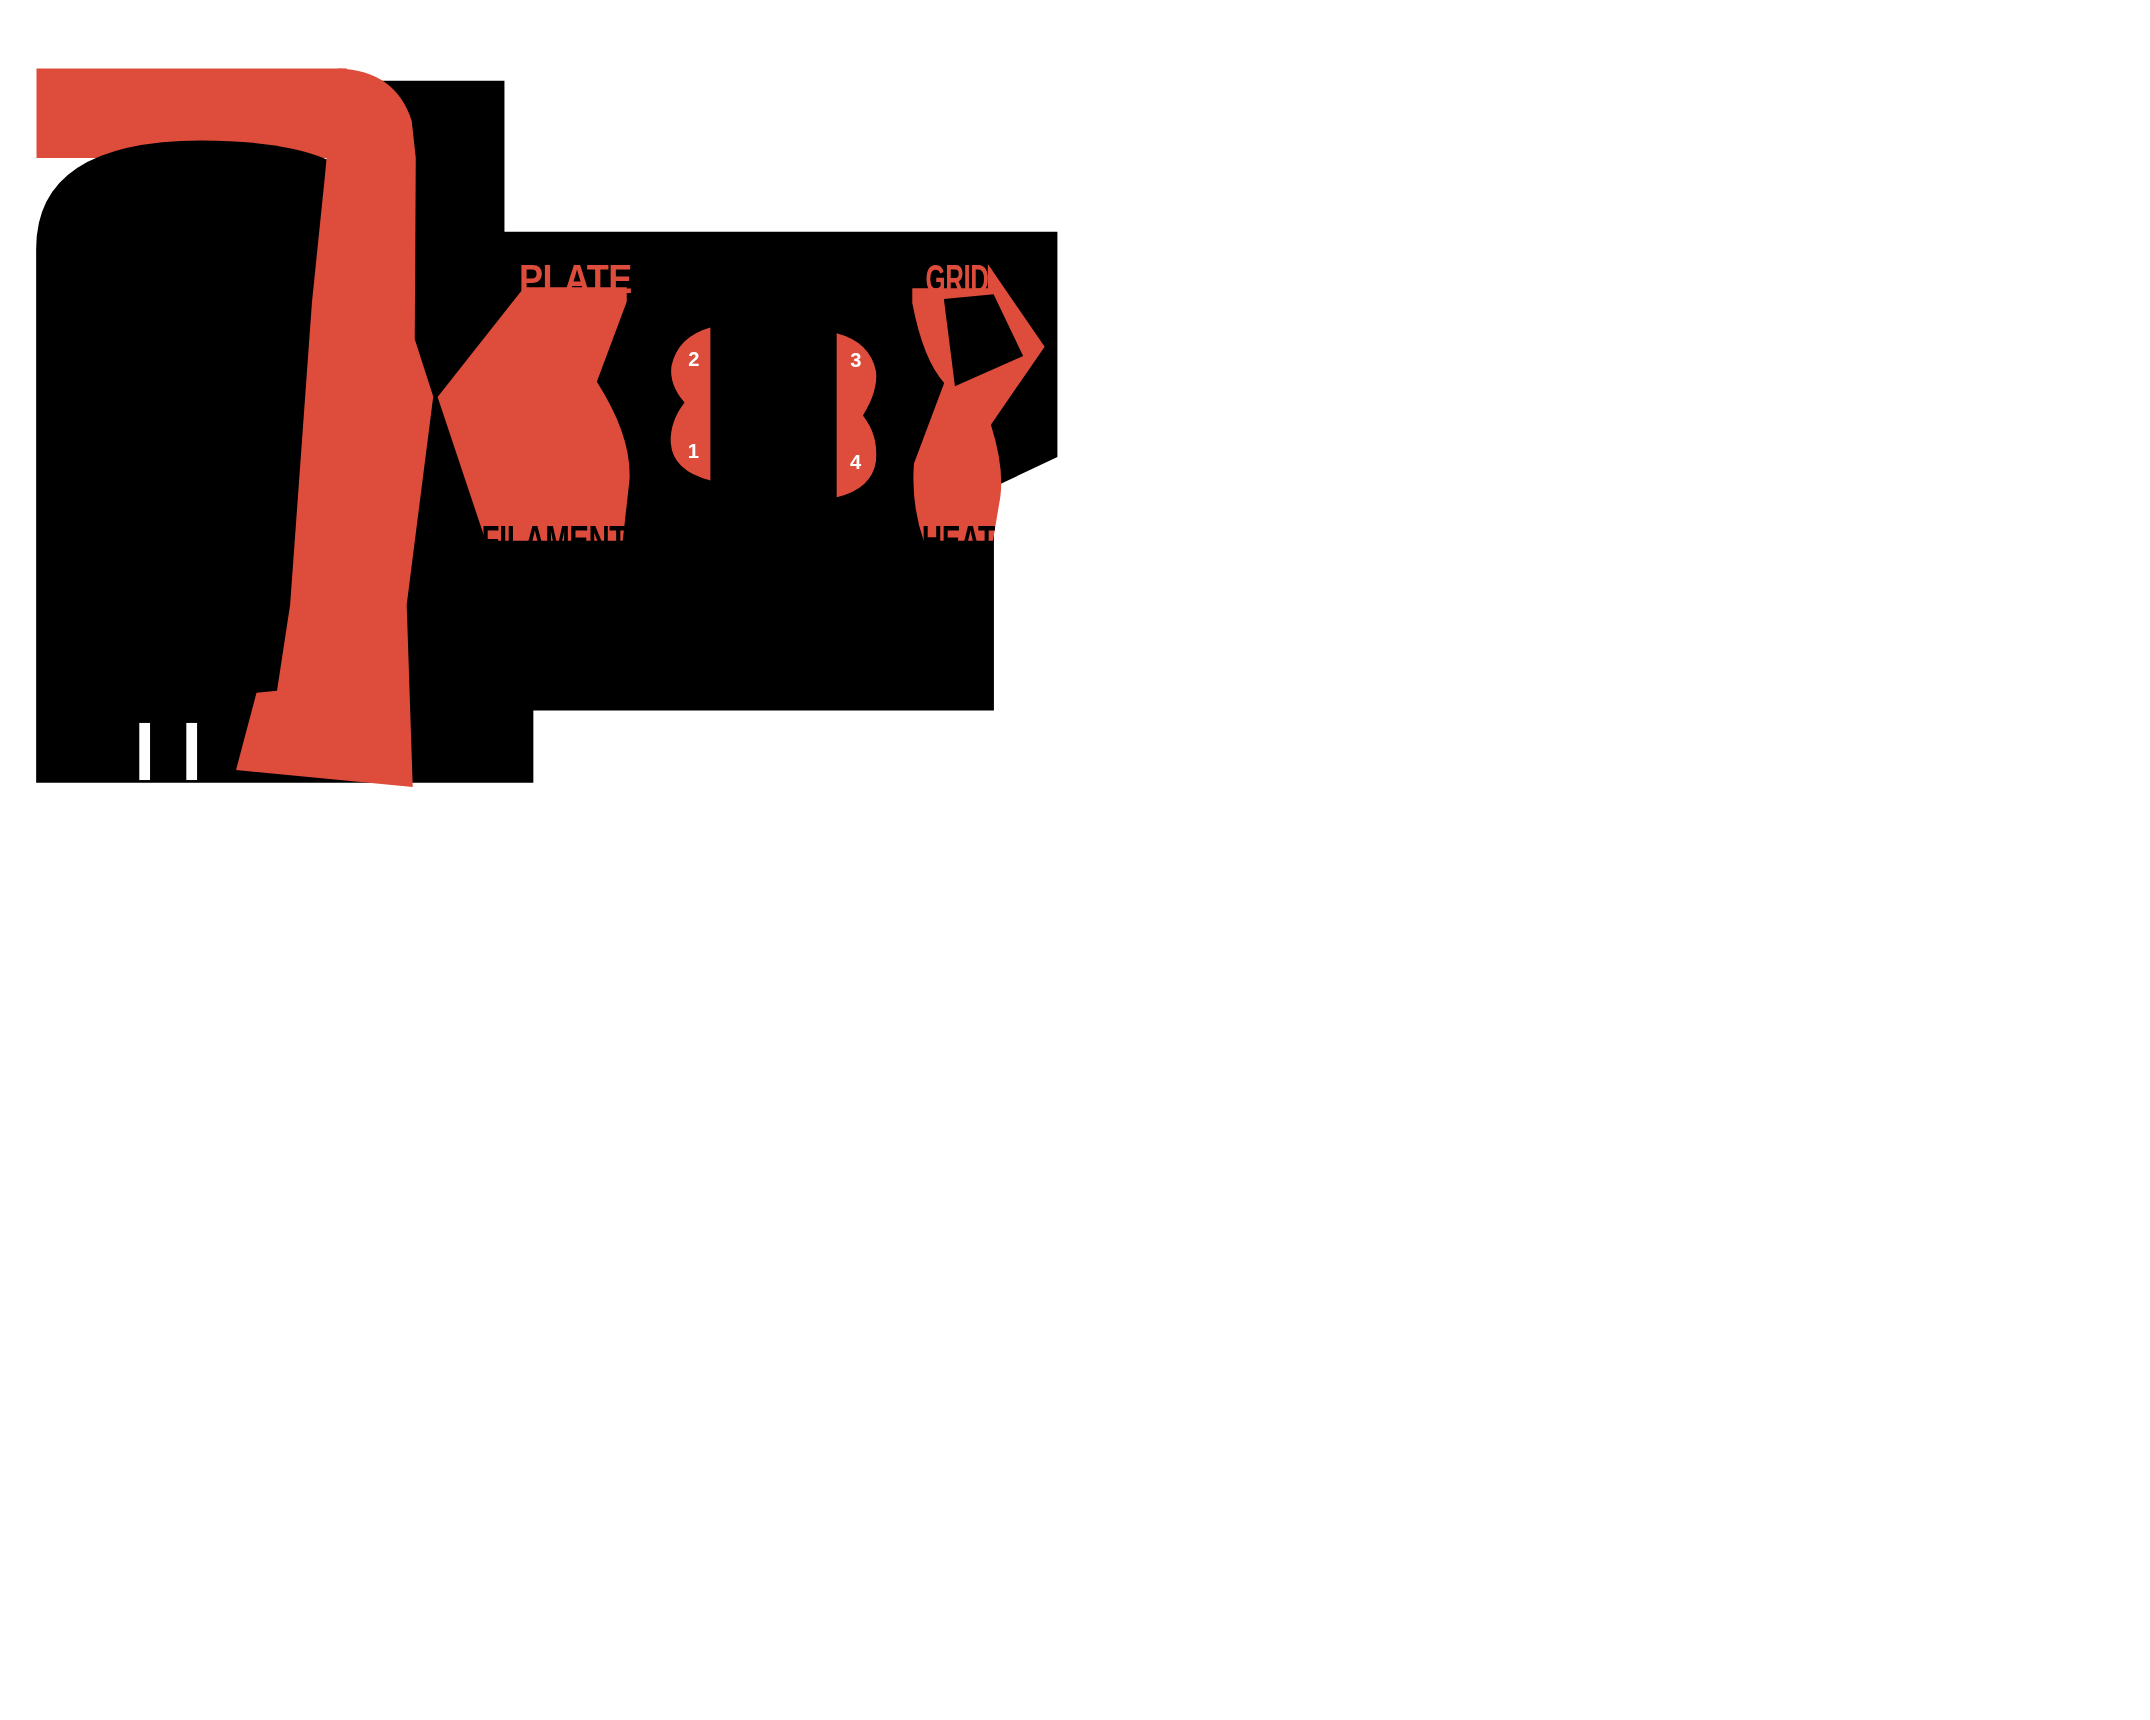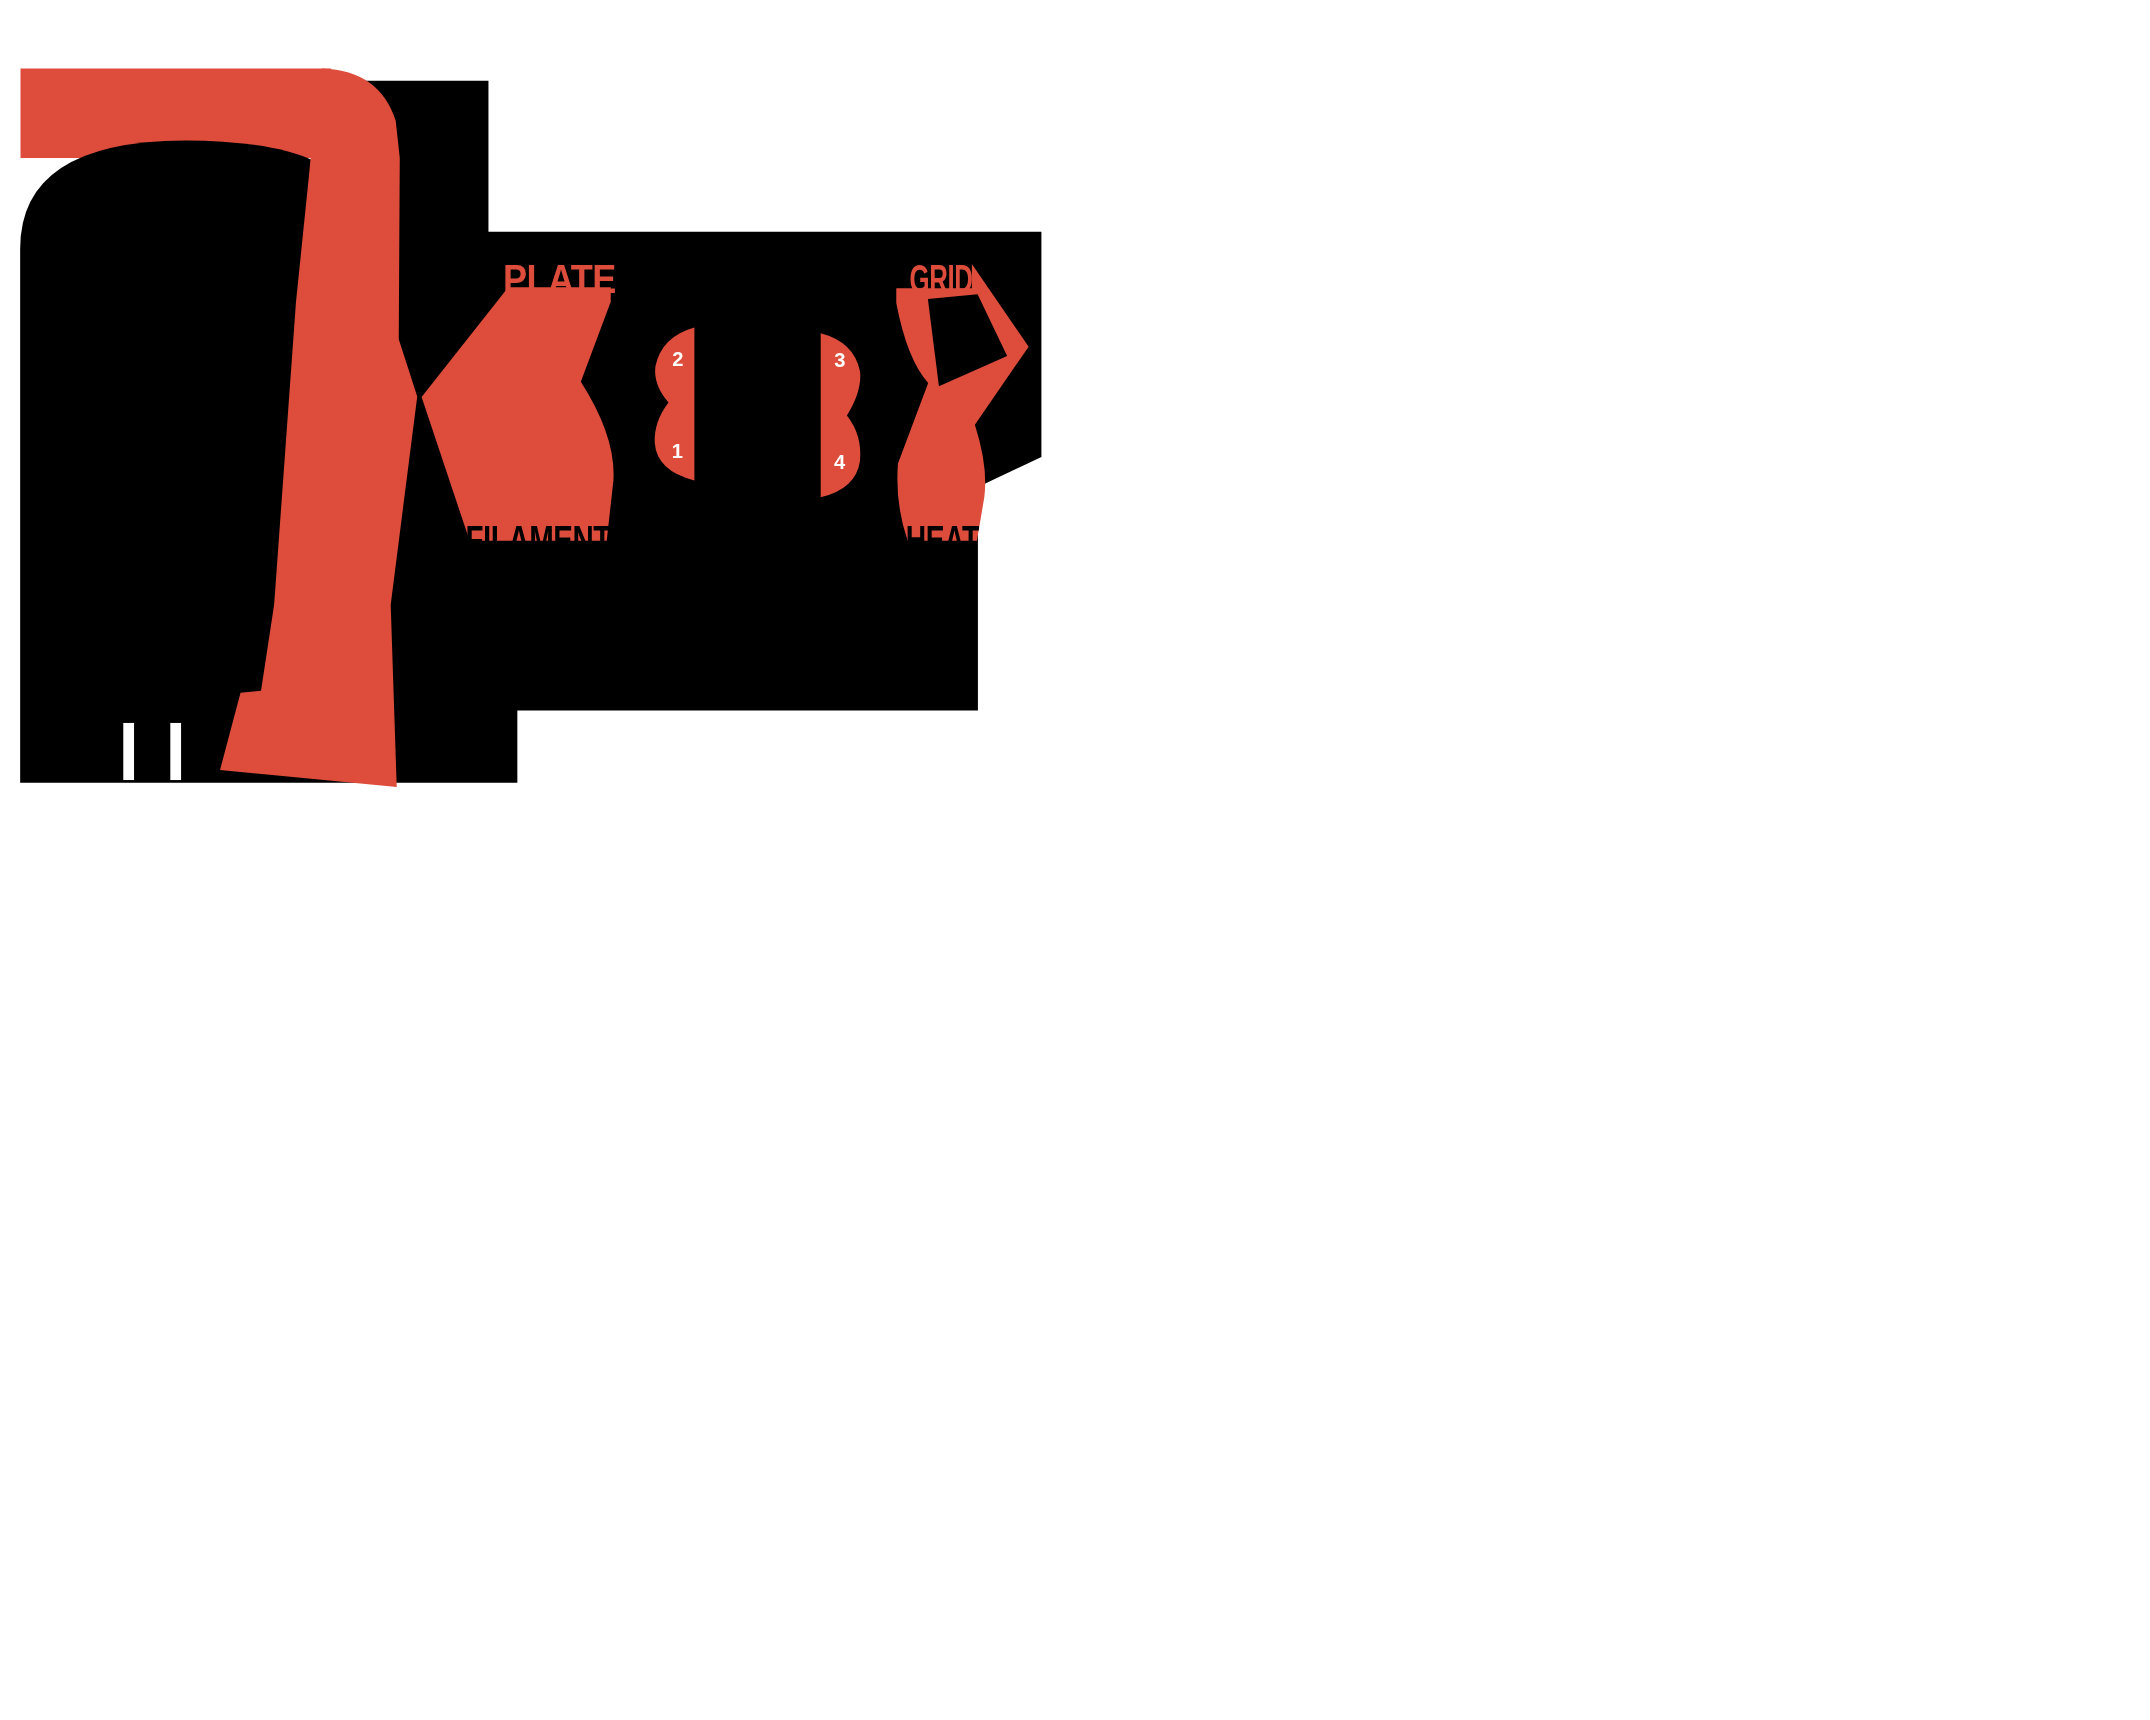--- a/index.html
+++ b/index.html
@@ -1,16 +1,16 @@
 <!DOCTYPE html>
 <html style="font-size:10.8px"><head>
 <meta charset="utf-8">
 <style>
   html,body{margin:0;padding:0;background:#ffffff;}
-  .stage{width:1075px;height:860px;position:relative;background:#ffffff;overflow:hidden;}
+  .stage{width:1075px;height:860px;position:relative;background:#ffffff;overflow:hidden;margin-left:16px;}
   svg{display:block;width:100%;height:100%;}
   text{font-family:"Liberation Sans","DejaVu Sans",sans-serif;font-weight:bold;}
   .word{font-size:122px;letter-spacing:-2px;}
   .num{font-size:60px;}
 </style>
 </head>
 <body>
 
 <div class="stage">
 <svg viewBox="0 0 3200 2560" preserveAspectRatio="xMidYMid meet">

